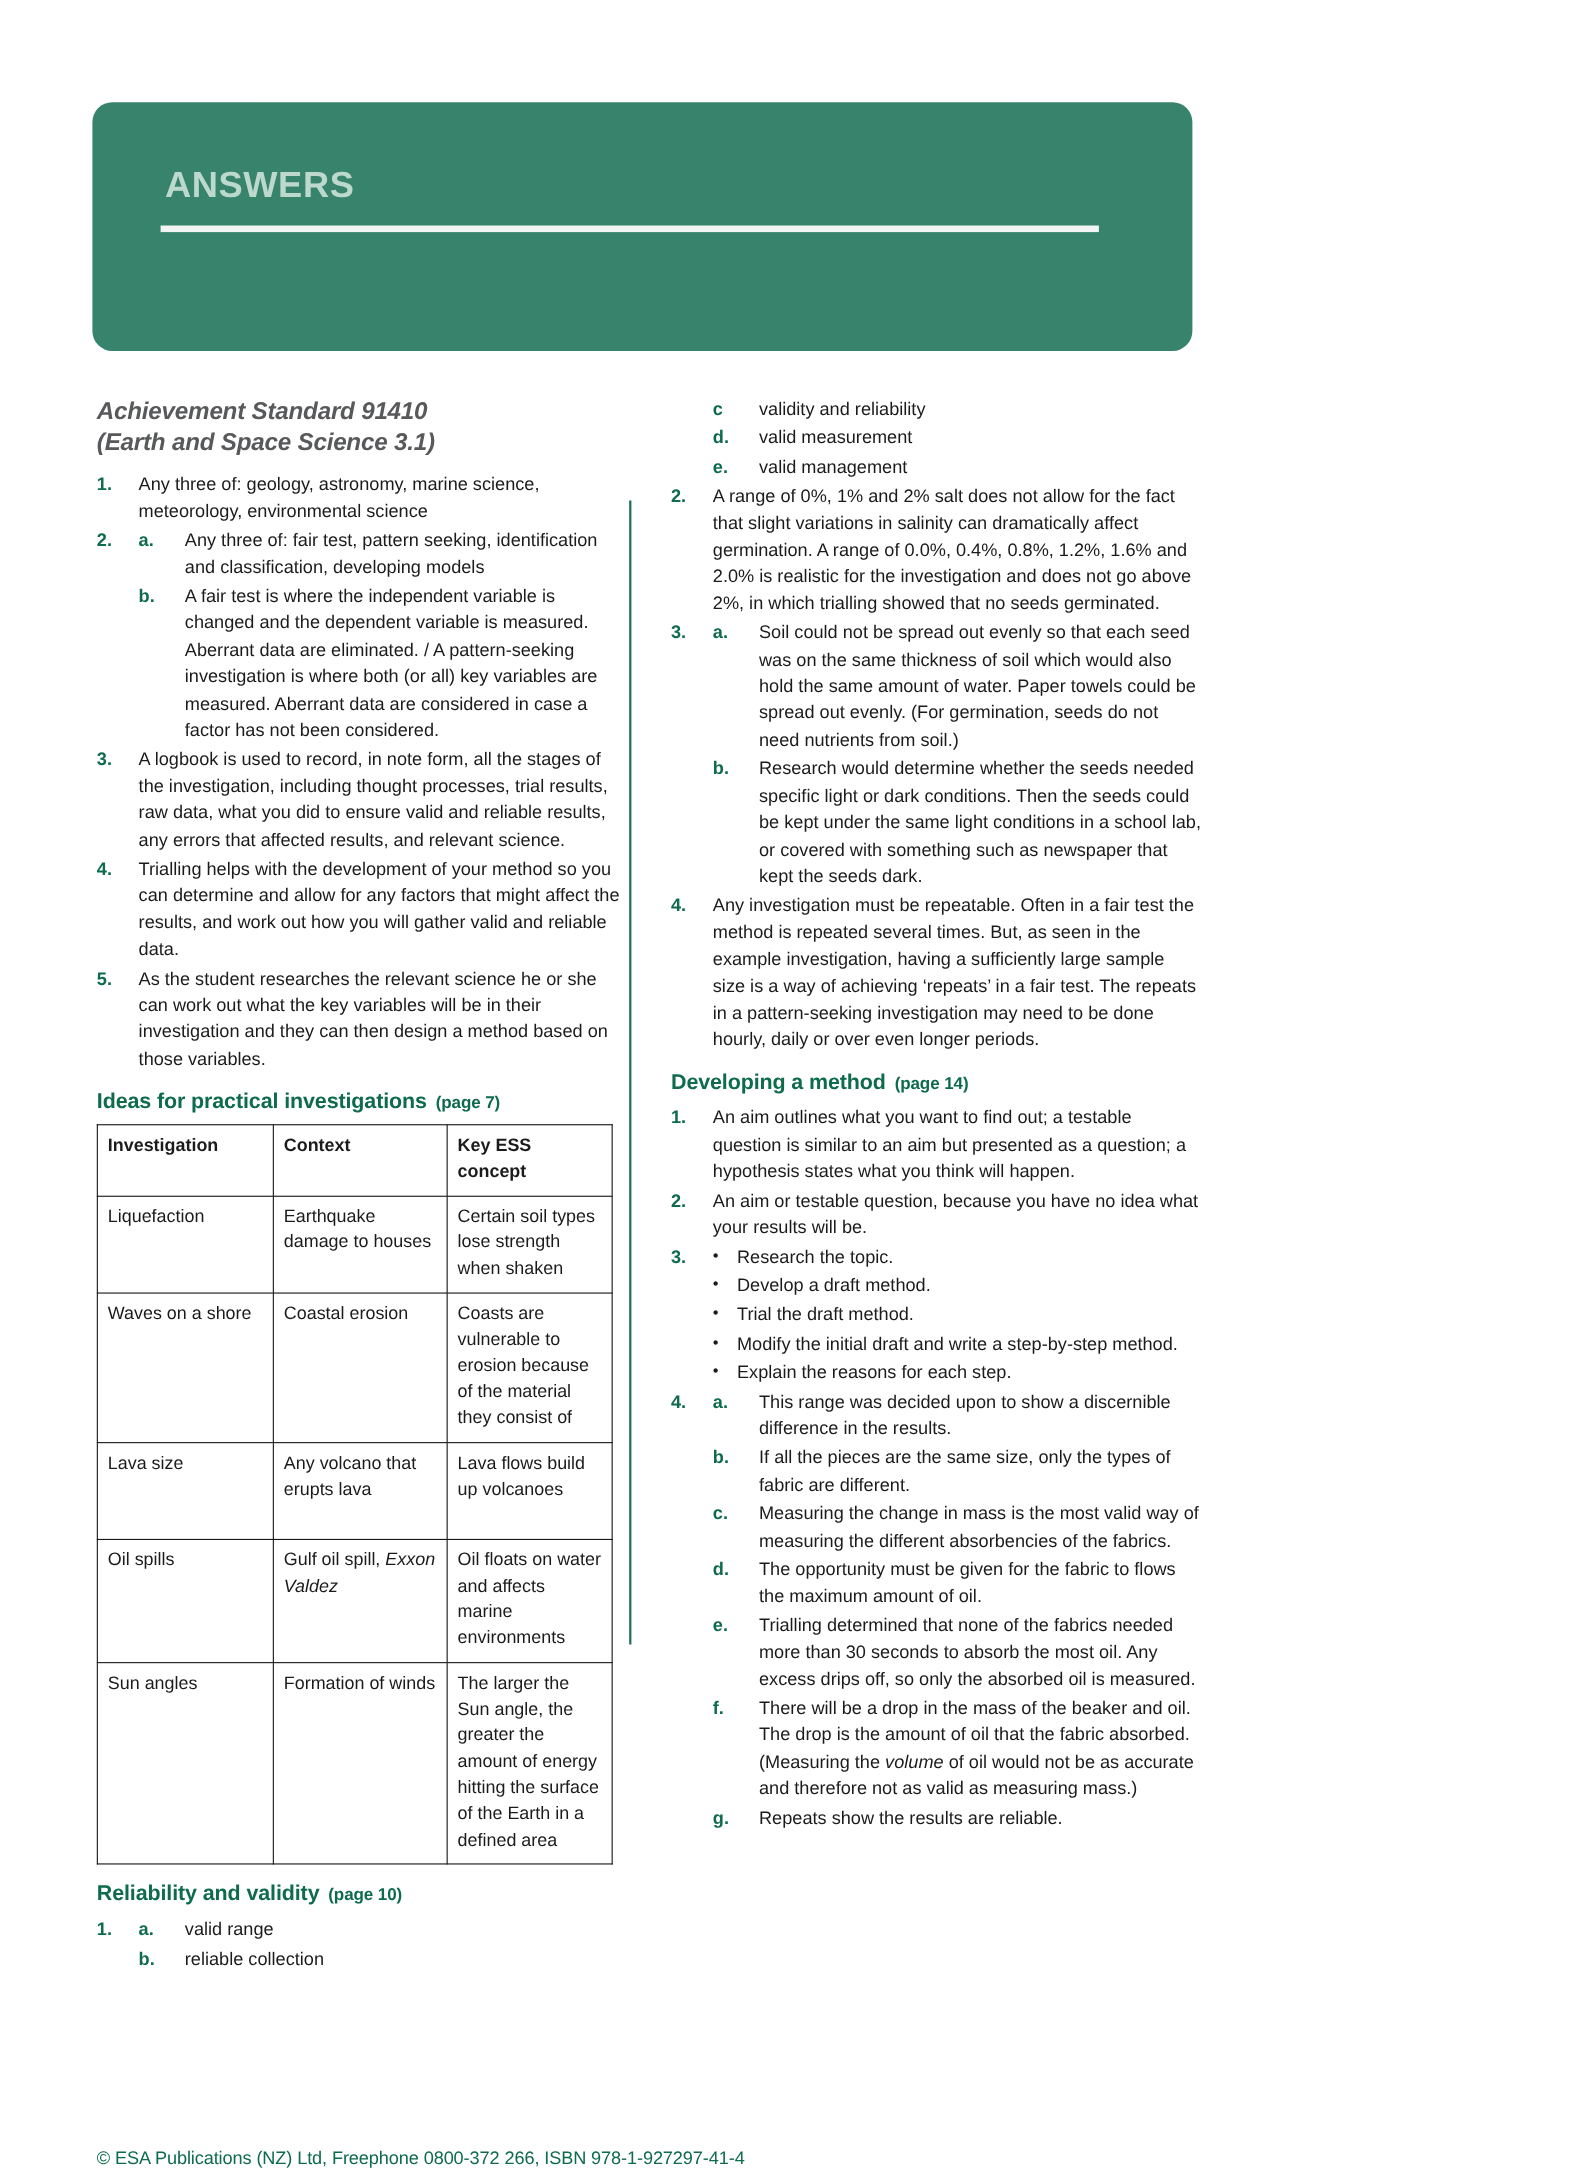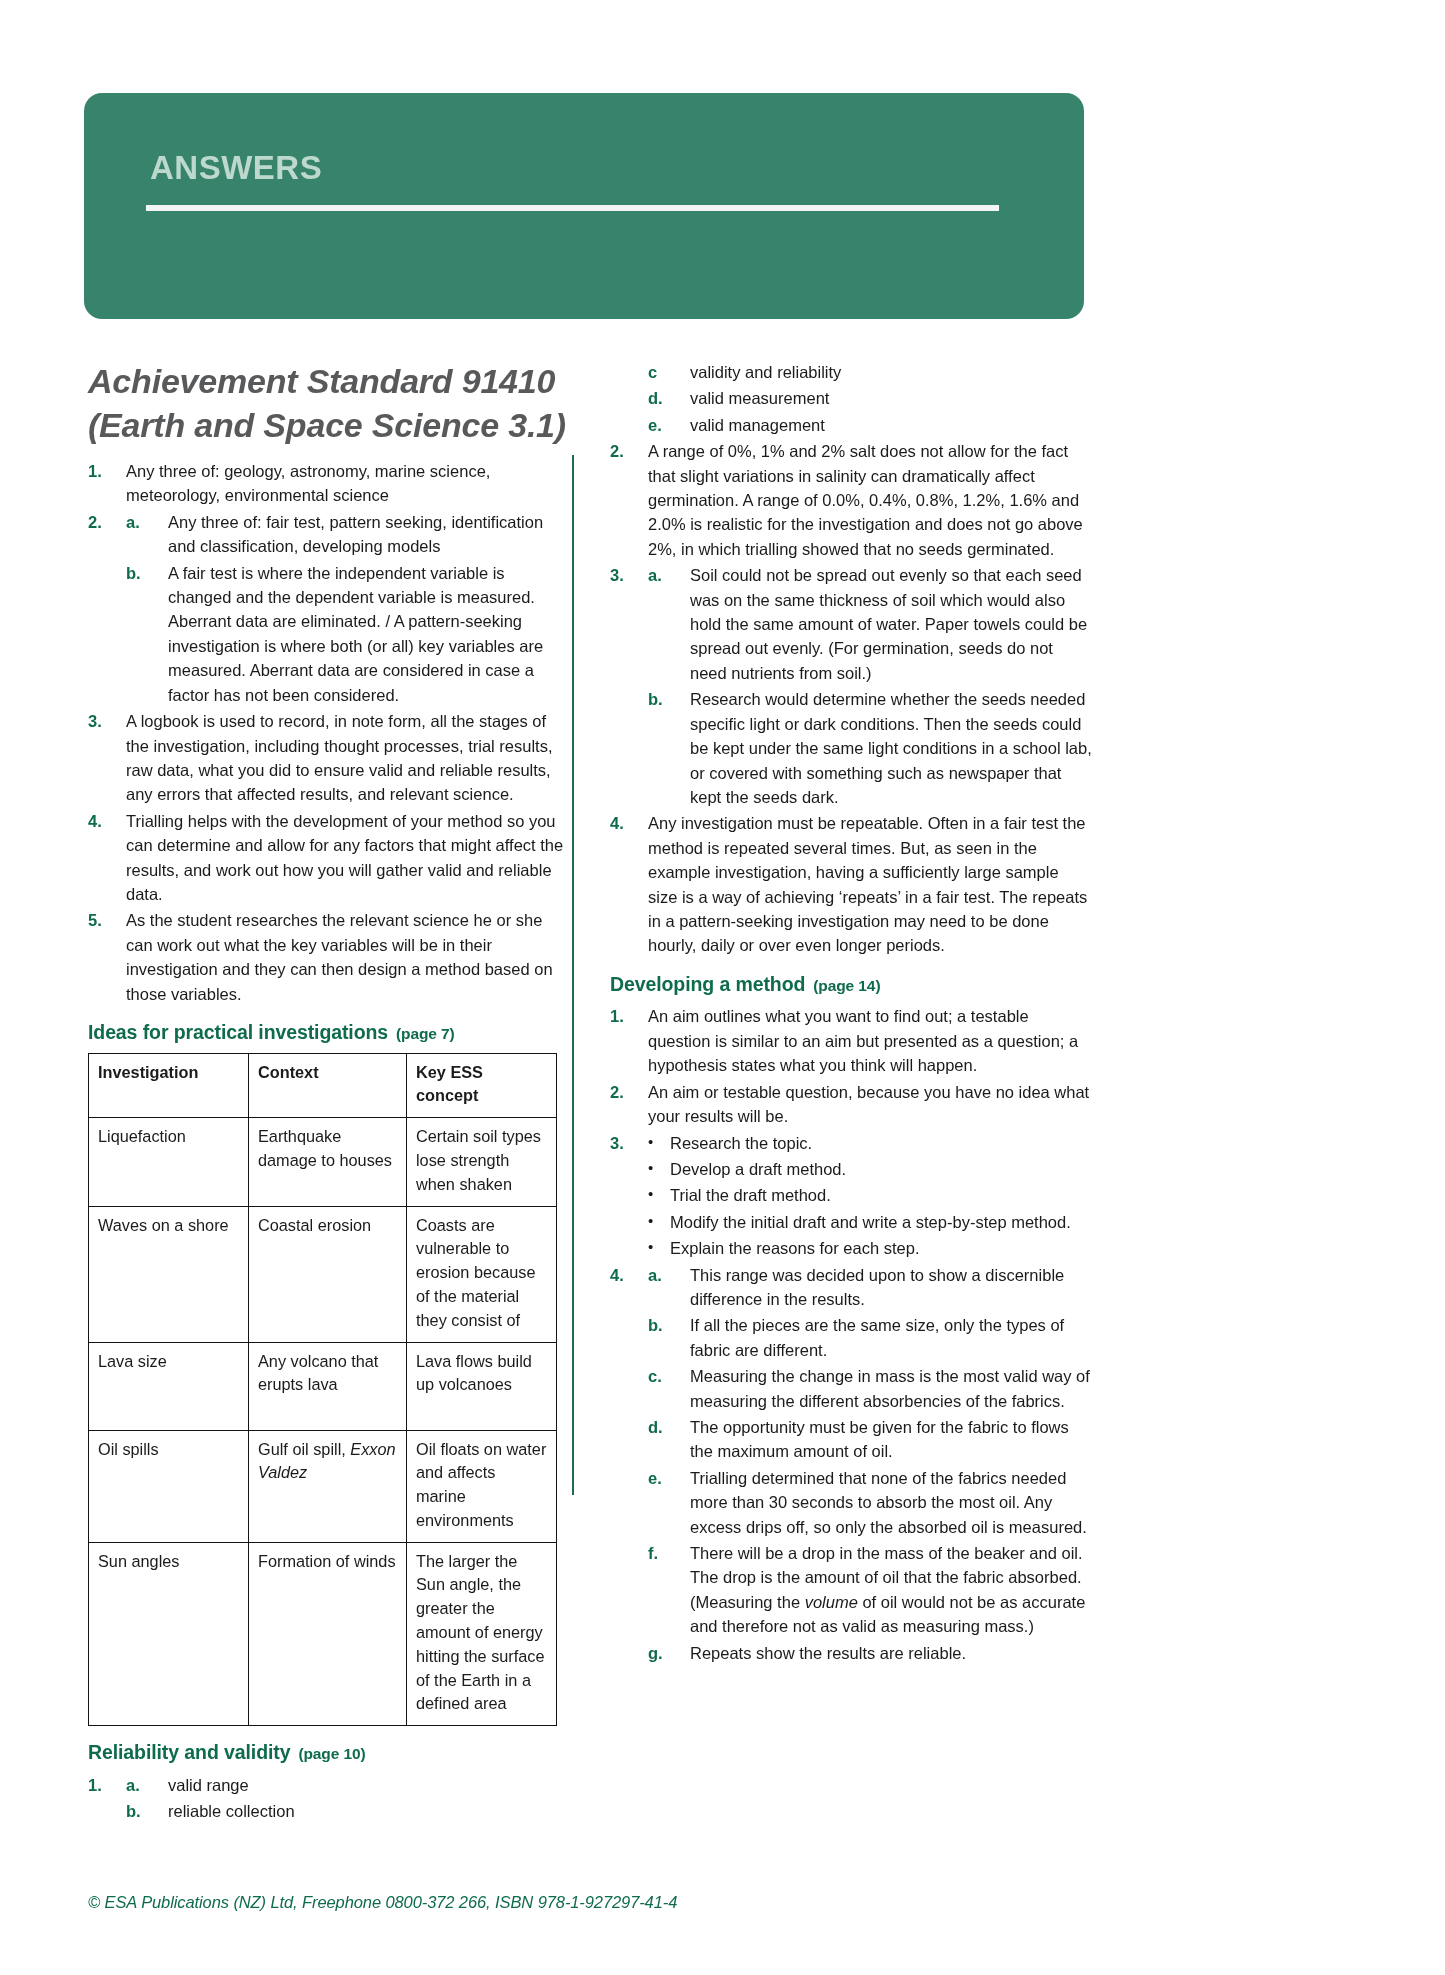--- a/index.html
+++ b/index.html
@@ -66,21 +66,21 @@
   .col-divider {
     position: absolute;
     left: 572px; top: 455px;
     width: 2px; height: 1040px;
     background: #1f6b53;
   }
 
   
   .doc-title {
     font-family: "Liberation Sans", sans-serif;
-    font-size: 34px;
+    font-size: 22px;
     font-weight: bold;
     font-style: italic;
     color: #58595b;
     line-height: 1.28;
     letter-spacing: -0.2px;
     margin-bottom: 12px;
   }
   .sec-head {
     color: #0e6b4c;
     font-size: 19.5px;
@@ -157,23 +157,22 @@
   table.ideas td i { font-style: italic; }
   .rowh-1 td { height: 62px; }
   .rowh-2 td { height: 110px; }
   .rowh-3 td { height: 88px; }
   .rowh-4 td { height: 88px; }
   .rowh-5 td { height: 142px; }
 
   
   .footer {
     position: absolute;
-    left: 88px; top: 1893px;
+    left: 88px; top: 1953px;
     color: #0e6b4c;
-    font-style: italic;
     font-size: 16.5px;
     letter-spacing: -0.1px;
   }
 </style>
 </head>
 <body>
 
 <div class="page">
 
   <div class="header-banner">

